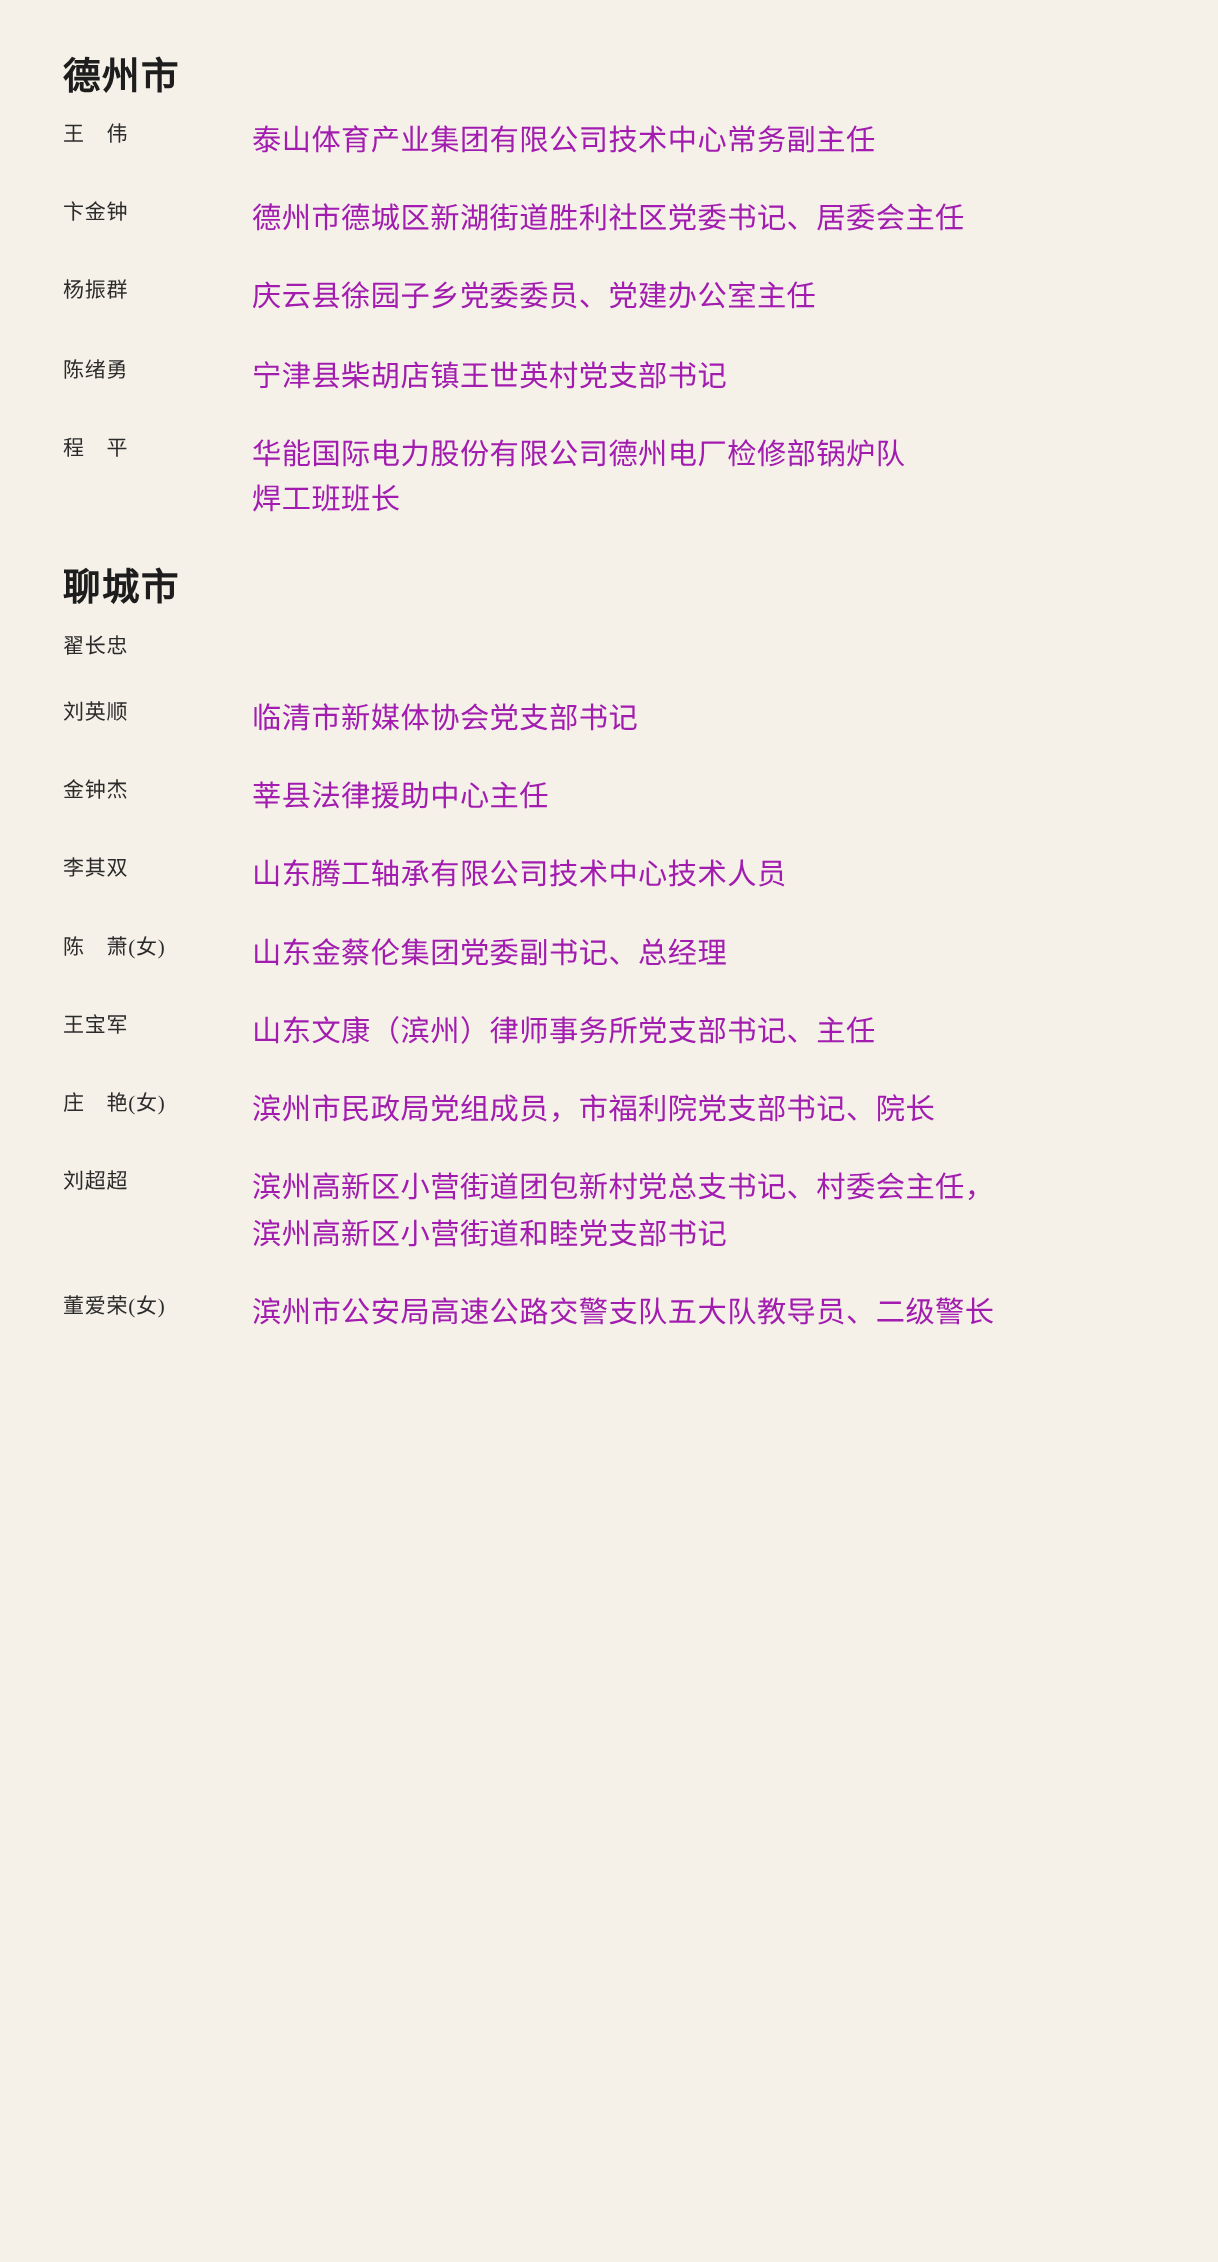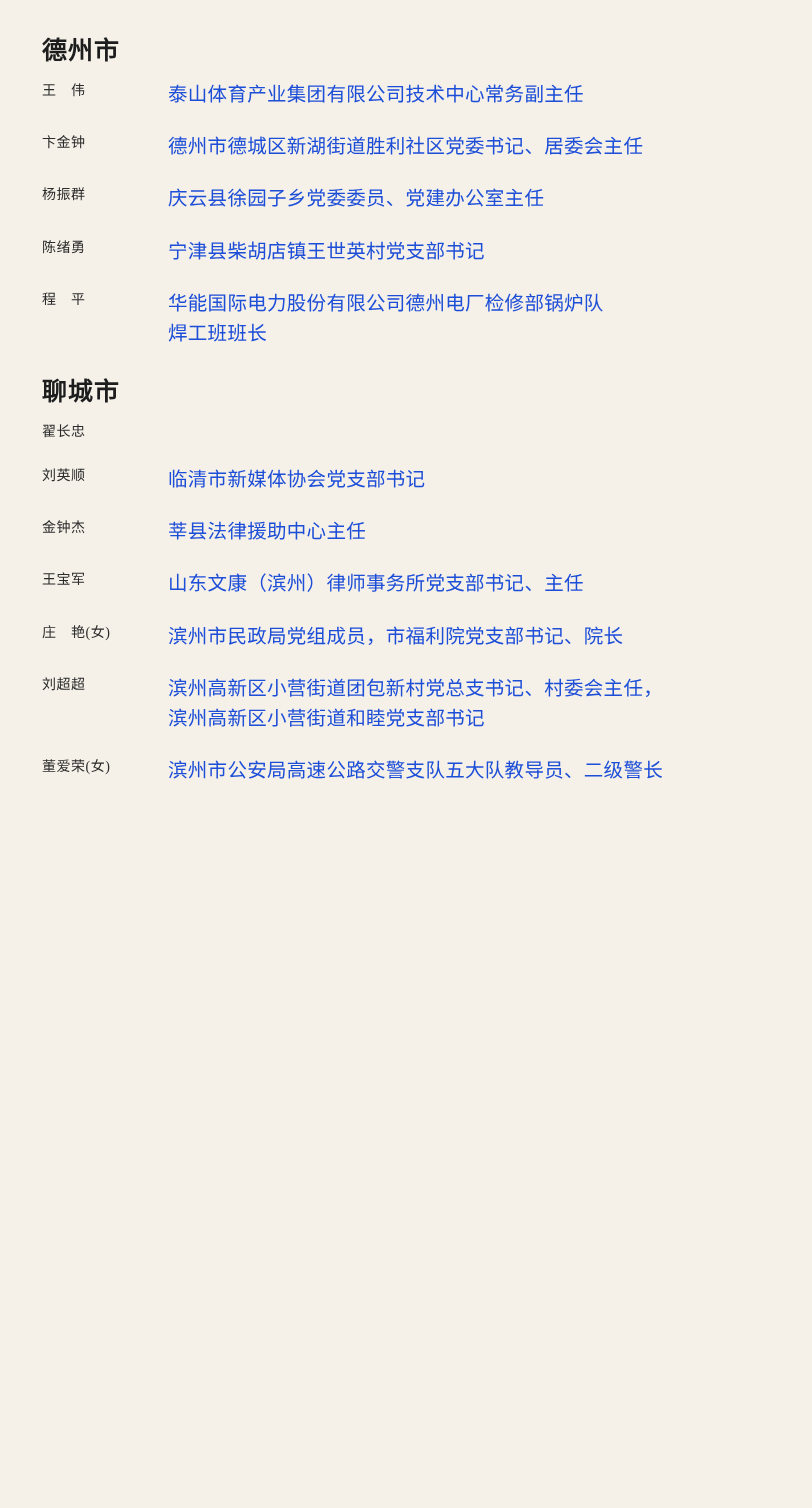--- a/index.html
+++ b/index.html
@@ -44,21 +44,21 @@
     font-size: 14px;
     line-height: 1.55;
     color: #2b2b2b;
     white-space: pre;
     letter-spacing: 0.5px;
   }
   .entry-title {
     flex: 1 1 auto;
     font-size: 19.5px;
     line-height: 1.55;
-    color: #1d4ed8;
+    color: #a21caf;
     letter-spacing: 0.3px;
     white-space: pre-line;
   }
   .section + .section .section-title {
     margin-top: 22px;
   }
 </style>
 </head>
 <body>
 
@@ -97,20 +97,28 @@
       <span class="entry-name">翟长忠</span>
     </div>
     <div class="entry">
       <span class="entry-name">刘英顺</span>
       <span class="entry-title">临清市新媒体协会党支部书记</span>
     </div>
     <div class="entry">
       <span class="entry-name">金钟杰</span>
       <span class="entry-title">莘县法律援助中心主任</span>
     </div>
+    <div class="entry">
+      <span class="entry-name">李其双</span>
+      <span class="entry-title">山东腾工轴承有限公司技术中心技术人员</span>
+    </div>
+    <div class="entry">
+      <span class="entry-name">陈　萧(女)</span>
+      <span class="entry-title">山东金蔡伦集团党委副书记、总经理</span>
+    </div>
   </div>
 
   <div class="section">
 
     <div class="entry">
       <span class="entry-name">王宝军</span>
       <span class="entry-title">山东文康（滨州）律师事务所党支部书记、主任</span>
     </div>
     <div class="entry">
       <span class="entry-name">庄　艳(女)</span>

